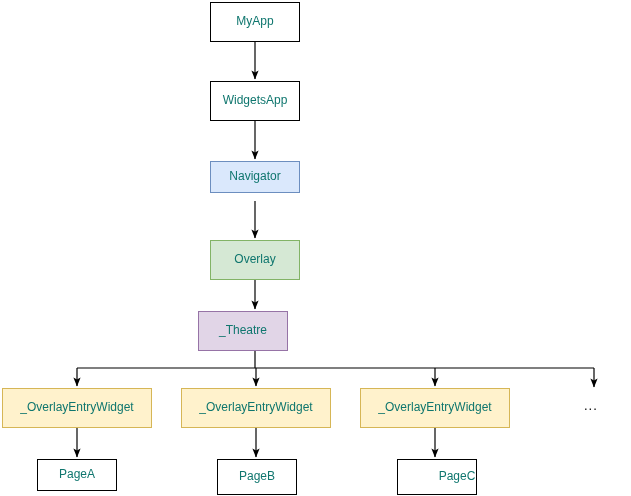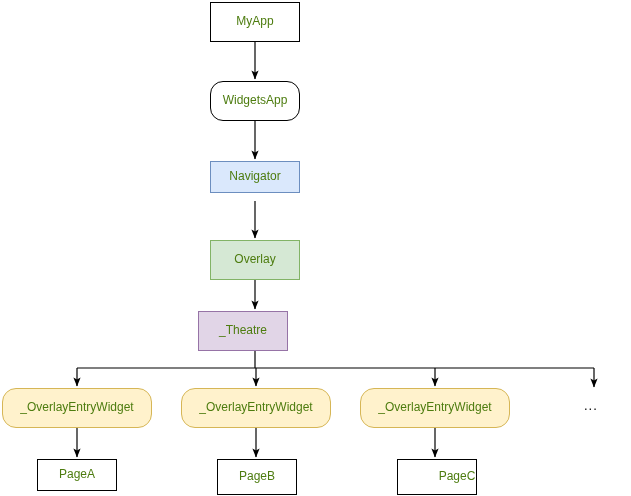--- a/index.html
+++ b/index.html
@@ -27,21 +27,21 @@
     pointer-events: none;
   }
   .node {
     position: absolute;
     box-sizing: border-box;
     display: flex;
     align-items: center;
     justify-content: center;
     font-family: "Liberation Sans", sans-serif;
     font-size: 12px;
-    color: #4d7c0f;
+    color: #0f766e;
     line-height: 1.1;
     text-align: center;
     border-style: solid;
     border-width: 1px;
     white-space: nowrap;
   }
   .node-plain {
     background: #ffffff;
     border-color: #000000;
   }
@@ -53,21 +53,20 @@
     background: #d5e8d4;
     border-color: #82b366;
   }
   .node-purple {
     background: #e1d5e7;
     border-color: #9673a6;
   }
   .node-yellow {
     background: #fff2cc;
     border-color: #d6b656;
-    border-radius: 14px;
   }
   .ellipsis-label {
     position: absolute;
     font-family: "Liberation Sans", sans-serif;
     font-size: 13px;
     color: #000000;
     letter-spacing: 1px;
     white-space: nowrap;
   }
 </style>
@@ -106,21 +105,21 @@
 
     <path d="M256,428 L256,457" fill="none" stroke="#000000" stroke-width="1.2" marker-end="url(#arrowhead)"></path>
 
     <path d="M435,428 L435,457" fill="none" stroke="#000000" stroke-width="1.2" marker-end="url(#arrowhead)"></path>
   </svg>
 
   <div class="node node-plain" style="left:210px; top:2px; width:90px; height:40px;">
     <span>MyApp</span>
   </div>
 
-  <div class="node node-plain" style="left:210px; top:81px; width:90px; height:40px;border-radius:13px;">
+  <div class="node node-plain" style="left:210px; top:81px; width:90px; height:40px;">
     <span>WidgetsApp</span>
   </div>
 
   <div class="node node-blue" style="left:210px; top:161px; width:90px; height:32px;">
     <span>Navigator</span>
   </div>
 
   <div class="node node-green" style="left:210px; top:240px; width:90px; height:40px;">
     <span>Overlay</span>
   </div>

